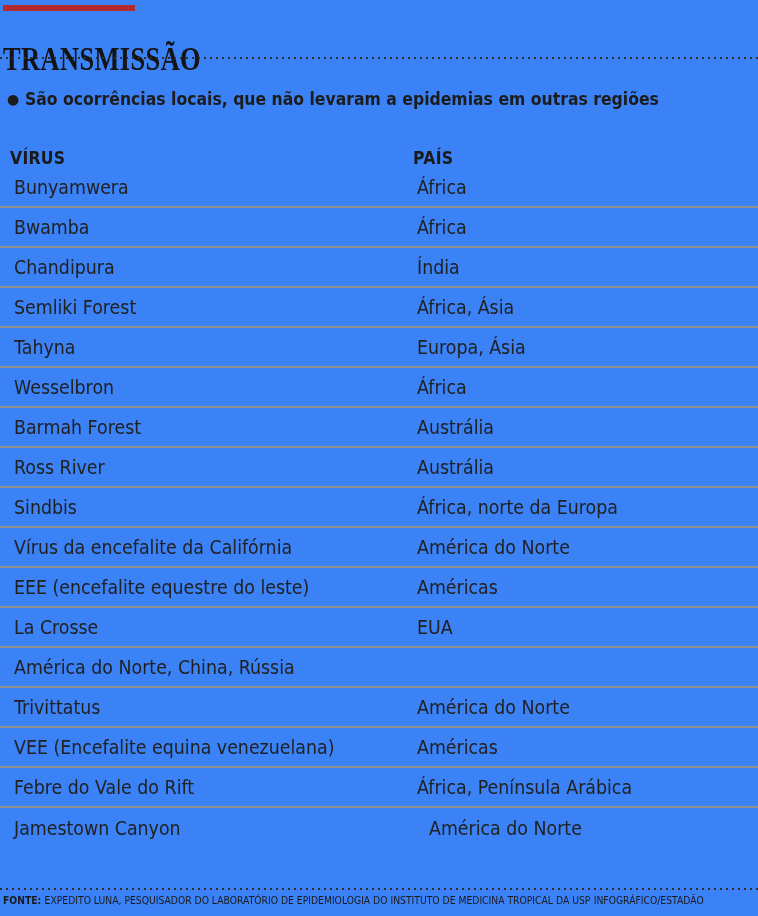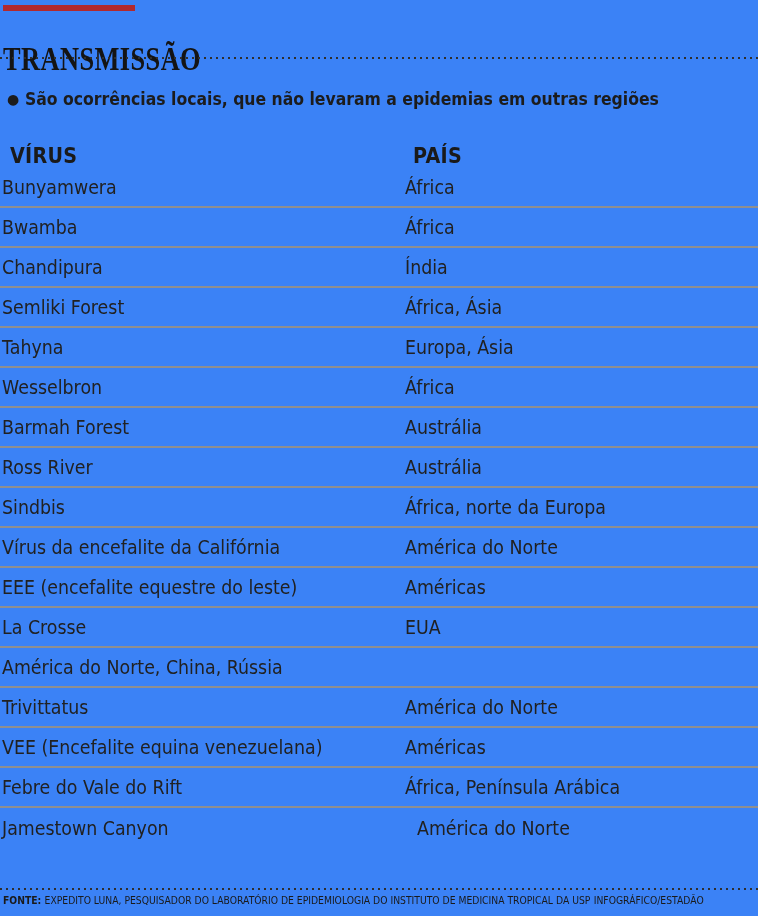--- a/index.html
+++ b/index.html
@@ -79,28 +79,28 @@
     top: 141px;
     width: 758px;
   }
   .thead {
     display: grid;
     grid-template-columns: 403px 1fr;
     padding-left: 10px;
     height: 27px;
     align-items: end;
     font-weight: bold;
-    font-size: 22px;
+    font-size: 18px;
     letter-spacing: 0.3px;
     color: #1a1a1a;
   }
   .trow {
     display: grid;
     grid-template-columns: 403px 1fr;
-    padding-left: 2px;
+    padding-left: 14px;
     height: 40px;
     box-sizing: border-box;
     align-items: center;
     border-bottom: 2px solid #8f8f8f;
     font-size: 20px;
     color: #212121;
   }
   .trow:last-child {
     border-bottom: none;
     gap: 12px;

